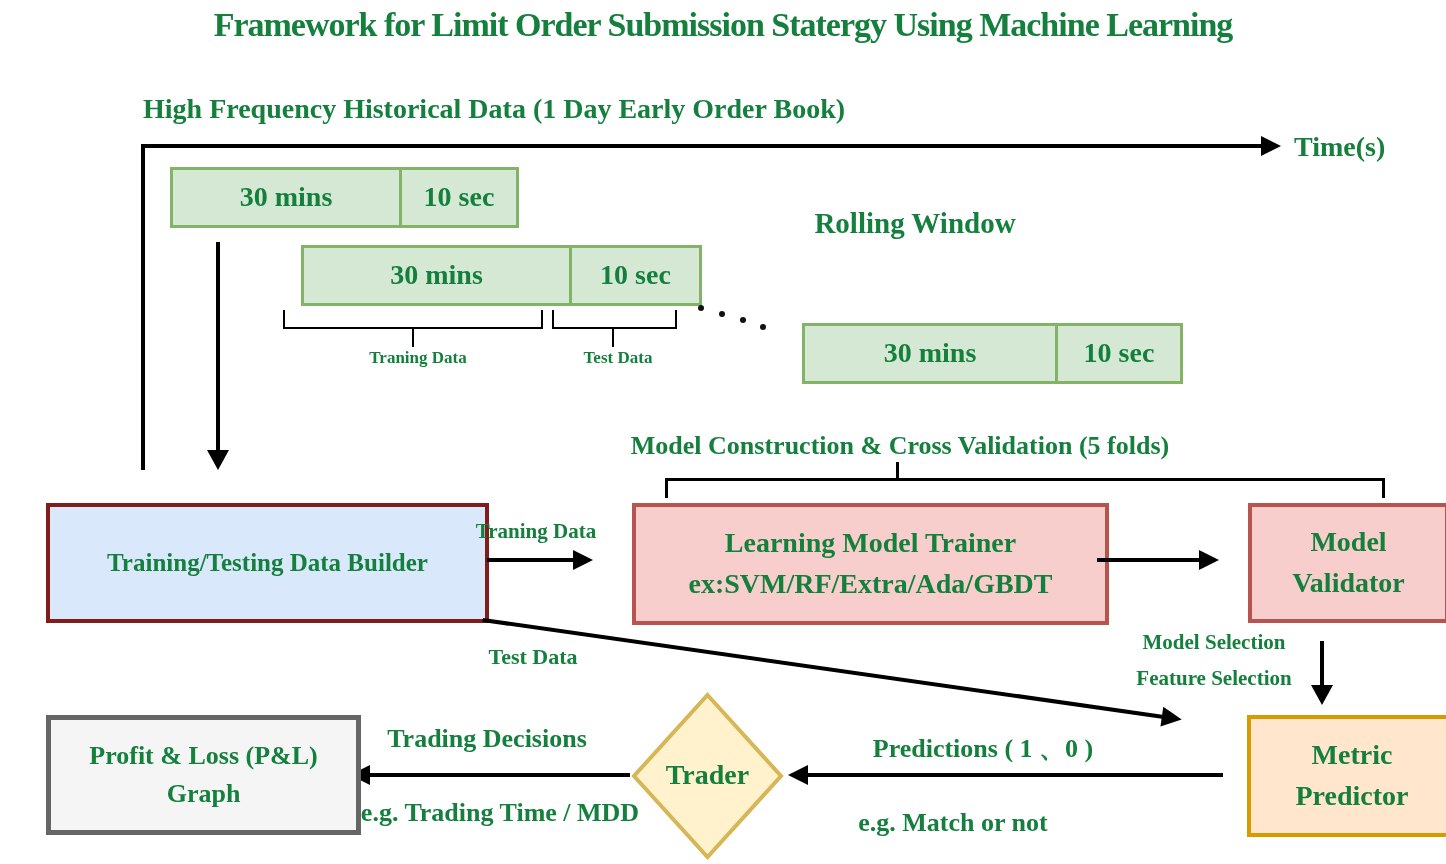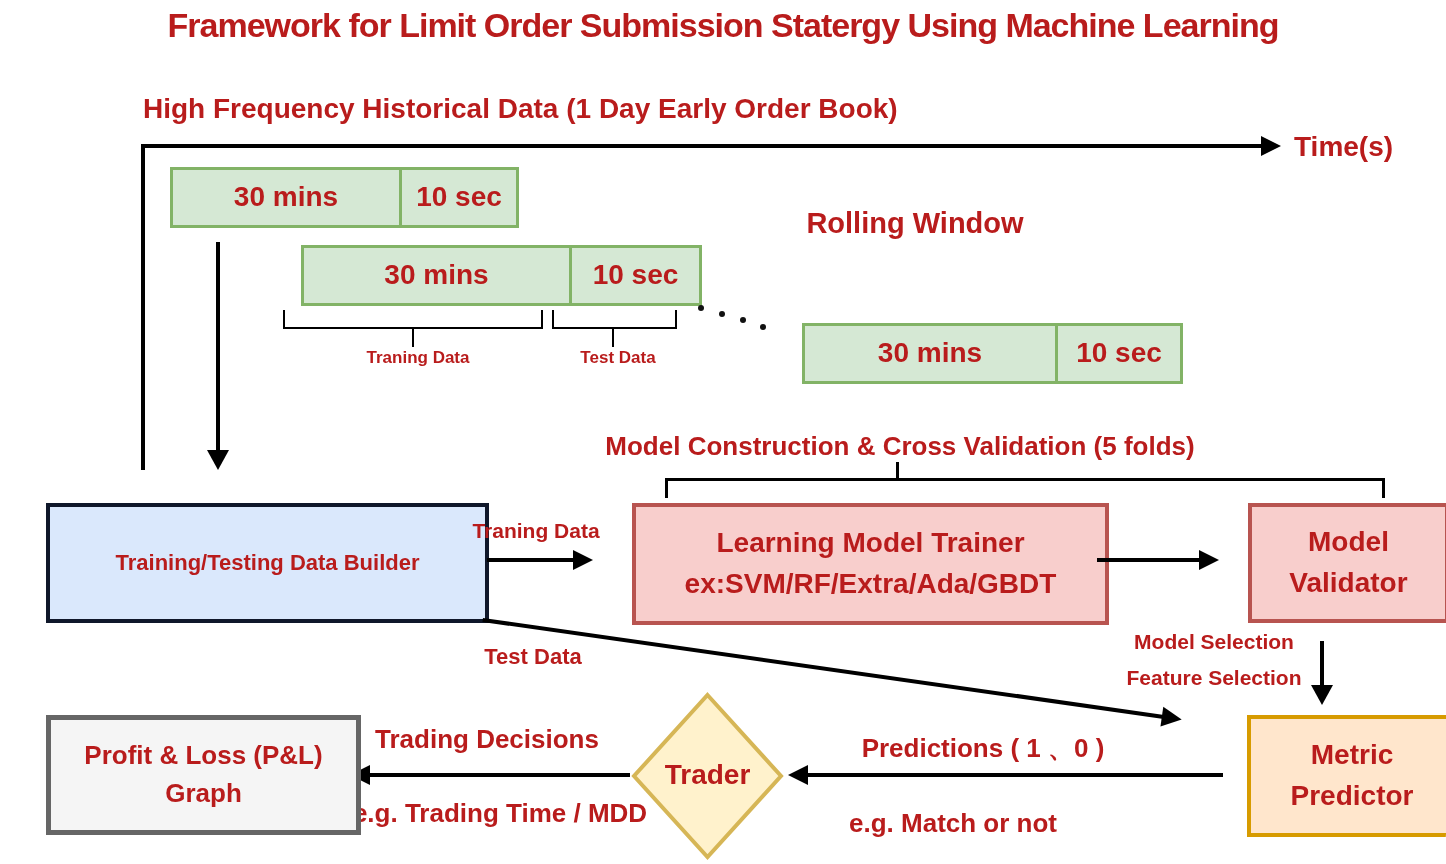--- a/index.html
+++ b/index.html
@@ -1,29 +1,29 @@
 <!DOCTYPE html>
 <html><head>
 <meta charset="utf-8">
 <style>
   html,body { margin:0; padding:0; background:#ffffff; }
   #canvas {
     position:relative; width:1446px; height:864px; overflow:hidden;
-    background:#ffffff; font-family:Liberation Sans, sans-serif; color:#b91c1c;border-radius:30px;
+    background:#ffffff; font-family:Liberation Serif, serif; color:#15803d;border-radius:30px;
   }
   .lbl { position:absolute; font-weight:600; white-space:nowrap; }
   .ctr { text-align:center; }
   .box {
     position:absolute; box-sizing:border-box; display:flex; flex-direction:column;
     align-items:center; justify-content:center; text-align:center; font-weight:600;
     line-height:1.45;
     margin-left:24px;
   }
   .gbox { background:#d5e8d4; border:3px solid #82b366; font-size:28px; }
-  .bluebox { background:#dae8fc; border:4px solid #0f172a; font-size:22px; }
+  .bluebox { background:#dae8fc; border:4px solid #7f1d1d; font-size:25px; }
   .redbox { background:#f8cecc; border:4px solid #b85450; font-size:28px; }
   .orangebox { background:#ffe6cc; border:4px solid #d79b00; font-size:28px; }
   .graybox { background:#f5f5f5; border:5px solid #666666; font-size:26px; }
   .line { position:absolute; background:#000; }
   .ah-r { position:absolute; width:0; height:0; border-top:10px solid transparent; border-bottom:10px solid transparent; border-left:20px solid #000; }
   .ah-l { position:absolute; width:0; height:0; border-top:10px solid transparent; border-bottom:10px solid transparent; border-right:20px solid #000; }
   .ah-d { position:absolute; width:0; height:0; border-left:11px solid transparent; border-right:11px solid transparent; border-top:20px solid #000; }
   .dot { position:absolute; width:6px; height:6px; background:#111; border-radius:50%; }
   .diag { position:absolute; height:4px; transform-origin:0 0; transform:rotate(8.1deg); }
 </style>

